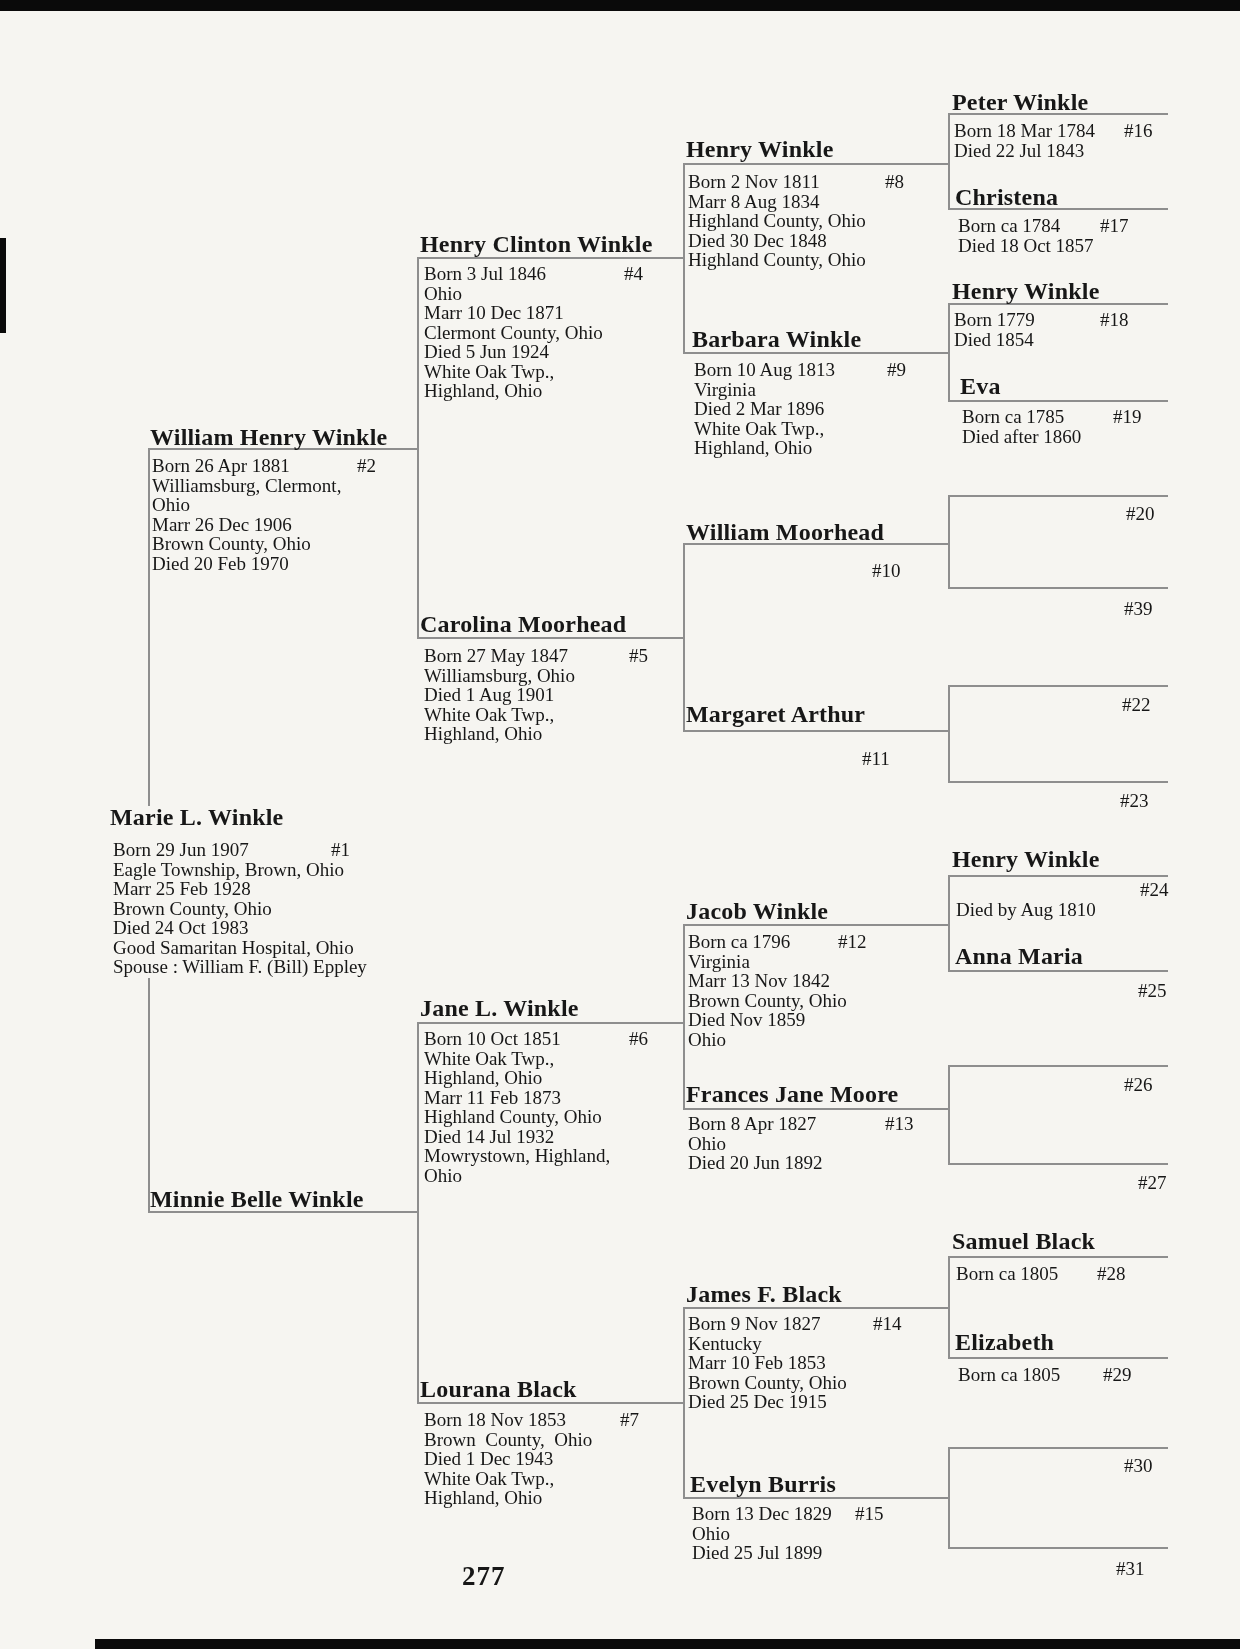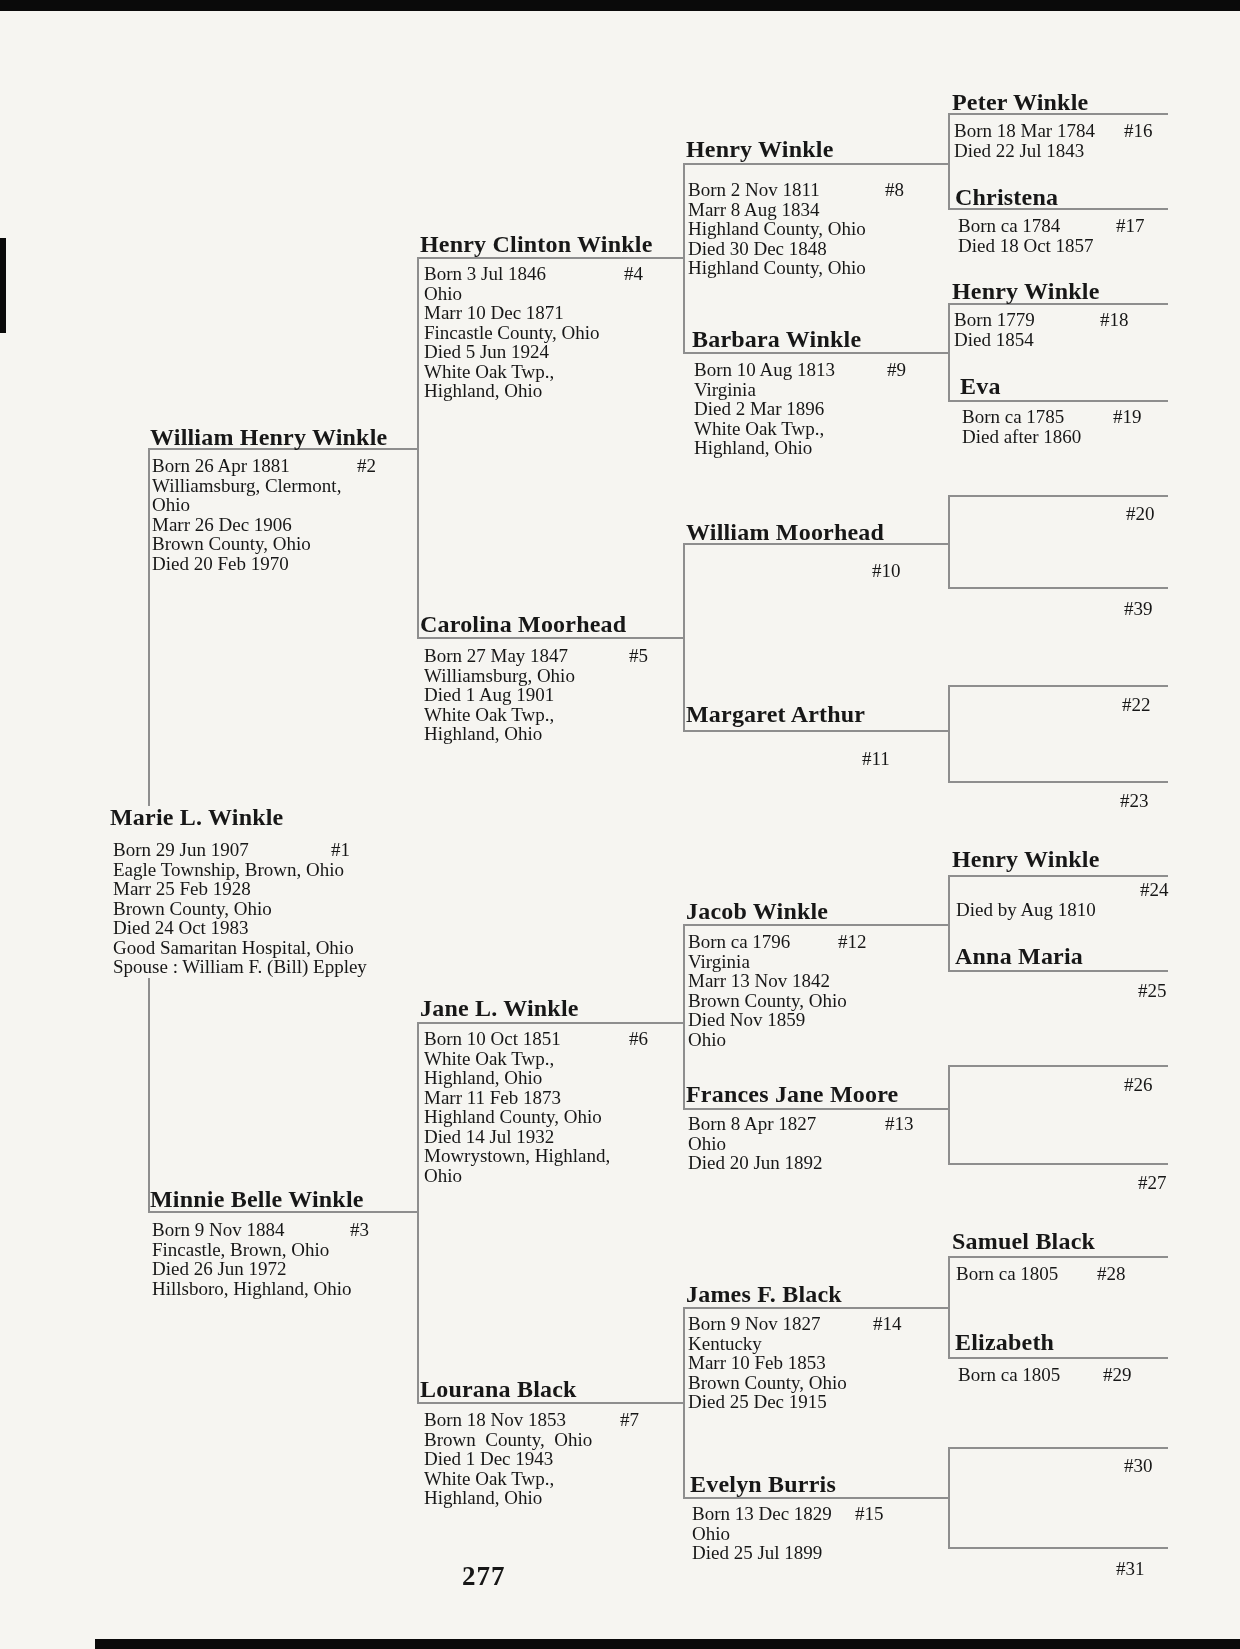--- a/index.html
+++ b/index.html
@@ -87,33 +87,27 @@
   <div class="info" style="left:152px;top:456px">
     <div class="pline"><span>Born 26 Apr 1881</span><span class="ref" style="left:205px">#2</span></div>
     <div class="pline">Williamsburg, Clermont,</div>
     <div class="pline">Ohio</div>
     <div class="pline">Marr 26 Dec 1906</div>
     <div class="pline">Brown County, Ohio</div>
     <div class="pline">Died 20 Feb 1970</div>
   </div>
 
   <div class="pname" style="left:150px;top:1186px">Minnie Belle Winkle</div>
-  <div class="info" style="left:152px;top:1220px">
-    <div class="pline"><span>Born 9 Nov 1884</span><span class="ref" style="left:198px">#3</span></div>
-    <div class="pline">Fincastle, Brown, Ohio</div>
-    <div class="pline">Died 26 Jun 1972</div>
-    <div class="pline">Hillsboro, Highland, Ohio</div>
-  </div>
 
   <div class="pname" style="left:420px;top:231px">Henry Clinton Winkle</div>
   <div class="info" style="left:424px;top:264px">
     <div class="pline"><span>Born 3 Jul 1846</span><span class="ref" style="left:200px">#4</span></div>
     <div class="pline">Ohio</div>
     <div class="pline">Marr 10 Dec 1871</div>
-    <div class="pline">Fincastle County, Ohio</div>
+    <div class="pline">Clermont County, Ohio</div>
     <div class="pline">Died 5 Jun 1924</div>
     <div class="pline">White Oak Twp.,</div>
     <div class="pline">Highland, Ohio</div>
   </div>
 
   <div class="pname" style="left:420px;top:611px">Carolina Moorhead</div>
   <div class="info" style="left:424px;top:646px">
     <div class="pline"><span>Born 27 May 1847</span><span class="ref" style="left:205px">#5</span></div>
     <div class="pline">Williamsburg, Ohio</div>
     <div class="pline">Died 1 Aug 1901</div>
@@ -136,21 +130,21 @@
   <div class="pname" style="left:420px;top:1376px">Lourana Black</div>
   <div class="info" style="left:424px;top:1410px">
     <div class="pline"><span>Born 18 Nov 1853</span><span class="ref" style="left:196px">#7</span></div>
     <div class="pline">Brown  County,  Ohio</div>
     <div class="pline">Died 1 Dec 1943</div>
     <div class="pline">White Oak Twp.,</div>
     <div class="pline">Highland, Ohio</div>
   </div>
 
   <div class="pname" style="left:686px;top:136px">Henry Winkle</div>
-  <div class="info" style="left:688px;top:180px">
+  <div class="info" style="left:688px;top:172px">
     <div class="pline"><span>Born 2 Nov 1811</span><span class="ref" style="left:197px">#8</span></div>
     <div class="pline">Marr 8 Aug 1834</div>
     <div class="pline">Highland County, Ohio</div>
     <div class="pline">Died 30 Dec 1848</div>
     <div class="pline">Highland County, Ohio</div>
   </div>
 
   <div class="pname" style="left:692px;top:326px">Barbara Winkle</div>
   <div class="info" style="left:694px;top:360px">
     <div class="pline"><span>Born 10 Aug 1813</span><span class="ref" style="left:193px">#9</span></div>
@@ -200,21 +194,21 @@
   </div>
 
   <div class="pname" style="left:952px;top:89px">Peter Winkle</div>
   <div class="info" style="left:954px;top:121px">
     <div class="pline"><span>Born 18 Mar 1784</span><span class="ref" style="left:170px">#16</span></div>
     <div class="pline">Died 22 Jul 1843</div>
   </div>
 
   <div class="pname" style="left:955px;top:184px">Christena</div>
   <div class="info" style="left:958px;top:216px">
-    <div class="pline"><span>Born ca 1784</span><span class="ref" style="left:158px">#17</span></div>
+    <div class="pline"><span>Born ca 1784</span><span class="ref" style="left:142px">#17</span></div>
     <div class="pline">Died 18 Oct 1857</div>
   </div>
 
   <div class="pname" style="left:952px;top:278px">Henry Winkle</div>
   <div class="info" style="left:954px;top:310px">
     <div class="pline"><span>Born 1779</span><span class="ref" style="left:146px">#18</span></div>
     <div class="pline">Died 1854</div>
   </div>
 
   <div class="pname" style="left:960px;top:373px">Eva</div>

